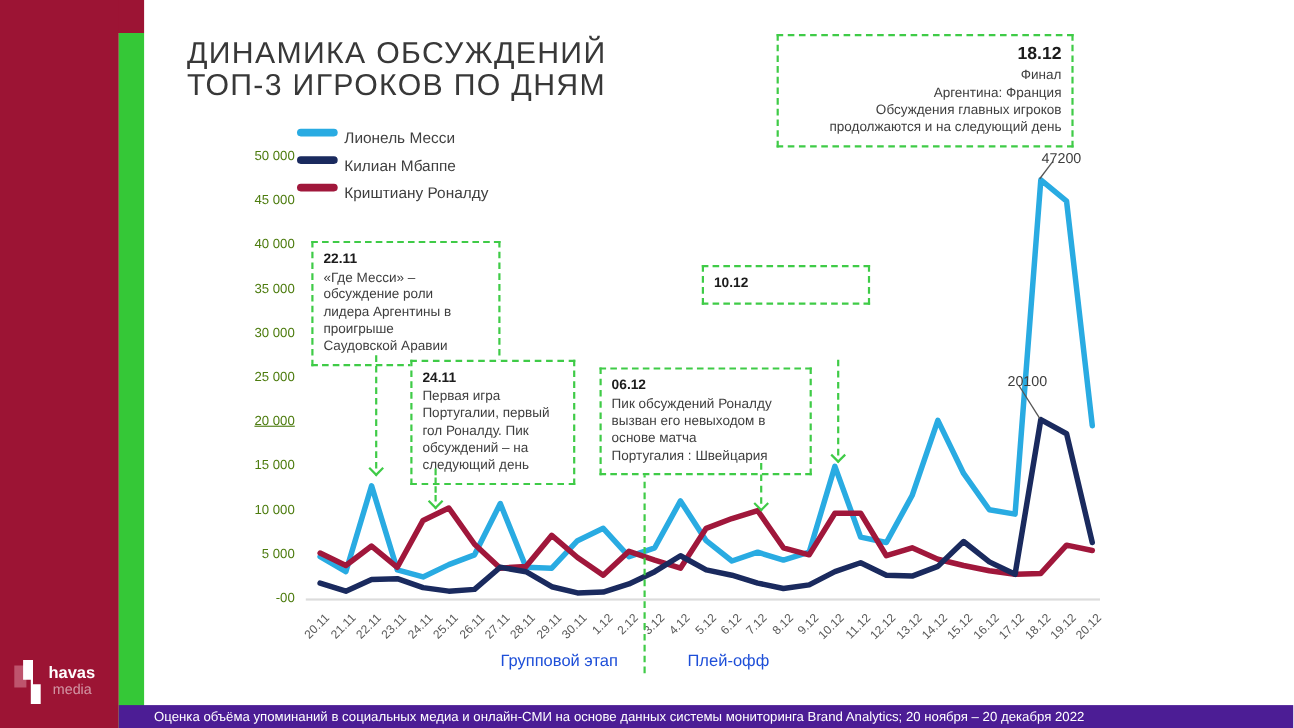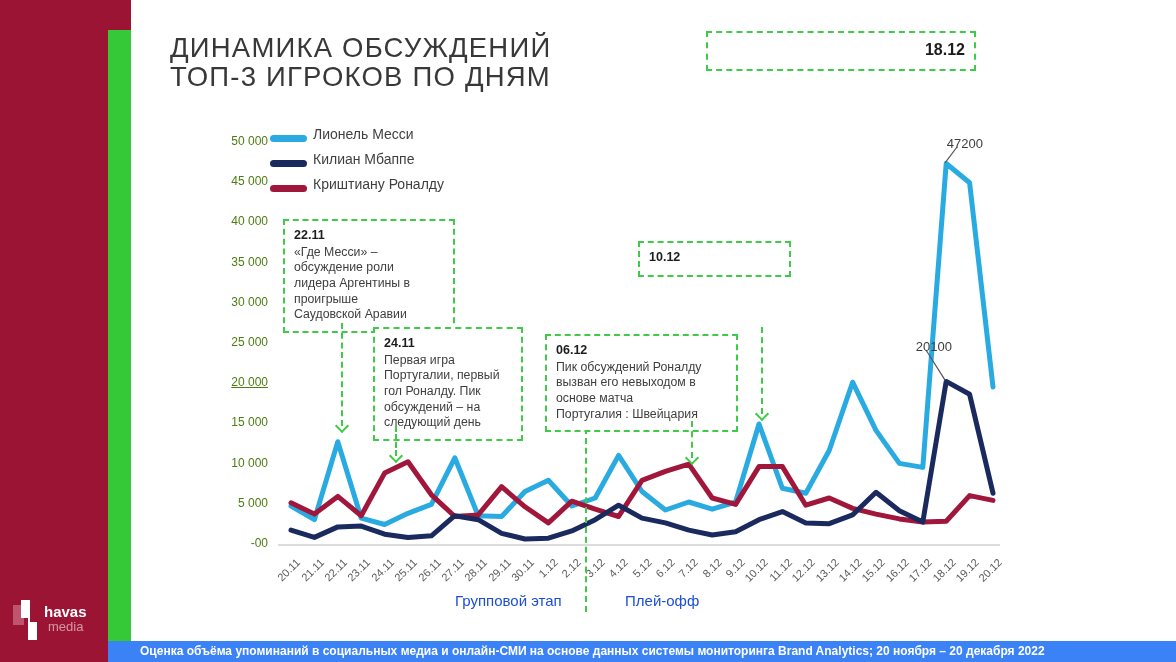--- a/index.html
+++ b/index.html
@@ -3,34 +3,34 @@
 <meta charset="utf-8">
 <style>
   html,body{margin:0;padding:0;background:#fff;}
   body{font-family:"Liberation Sans", sans-serif;}
   #stage{position:relative;width:1176px;height:662px;overflow:hidden;background:#fff;}
 
   
   .side-panel{position:absolute;left:0;top:0;width:108px;height:662px;background:#9C1434;}
   .side-corner{position:absolute;left:0;top:0;width:131px;height:30px;background:#9C1434;}
   .green-strip{position:absolute;left:108px;top:30px;width:23px;height:632px;background:#35C837;}
-  .footer-bar{position:absolute;left:108px;top:641px;width:1068px;height:21px;background:#3b82f6;font-weight:bold;}
+  .footer-bar{position:absolute;left:108px;top:641px;width:1068px;height:21px;background:#4c1d95;}
   .footer-bar .txt{color:#fff;font-size:12px;line-height:21px;padding-left:32px;white-space:nowrap;}
 
   .logo{position:absolute;left:12px;top:598px;width:92px;height:44px;}
   .logo svg{position:absolute;left:0;top:0;}
   .logo .name{position:absolute;left:32px;top:6px;color:#fff;font-size:15px;font-weight:bold;line-height:15px;}
   .logo .sub{position:absolute;left:36px;top:22px;color:rgba(255,255,255,.55);font-size:13px;line-height:14px;}
 
   
   .title{position:absolute;left:170px;top:33px;font-size:27.5px;line-height:1.07;letter-spacing:1.2px;color:#383838;}
 
   
   .legend{position:absolute;left:270px;top:117px;}
-  .legend .item{display:flex;align-items:flex-end;height:25px;}
+  .legend .item{display:flex;align-items:flex-start;height:25px;}
   .legend .swatch{width:37px;height:7px;border-radius:4px;margin-right:6px;}
   .legend .lab{font-size:14px;color:#3F3F3F;}
 
   
   .ytick{position:absolute;left:198px;width:70px;text-align:right;font-size:12px;color:#4d7c0f;}
   .xtick{position:absolute;width:0;height:0;}
   .xtick span{position:absolute;right:0;top:0;white-space:nowrap;font-size:11px;color:#595959;
               transform:rotate(-45deg);transform-origin:100% 0;}
   .baseline{position:absolute;left:278px;top:544px;width:722px;height:2px;background:#DCDCDC;}
 
@@ -252,15 +252,19 @@
       </div>
       <div class="arrow-line" style="left: 691px; top: 421px; height: 37px;"></div>
       <div class="arrow-head" style="left: 687px; top: 453px;"></div>
       <div class="ann-box" style="left: 638px; top: 241px; width: 153px;">
         <div class="d">10.12</div>
       </div>
       <div class="arrow-line" style="left: 761px; top: 327px; height: 87px;"></div>
       <div class="arrow-head" style="left: 757px; top: 409px;"></div>
       <div class="ann-box right" style="left: 706px; top: 31px; width: 270px;">
         <div class="d">18.12</div>
+        <div class="t">Финал
+Аргентина: Франция
+Обсуждения главных игроков
+продолжаются и на следующий день</div>
       </div>
     </div>
 </div>
 
 </body></html>

